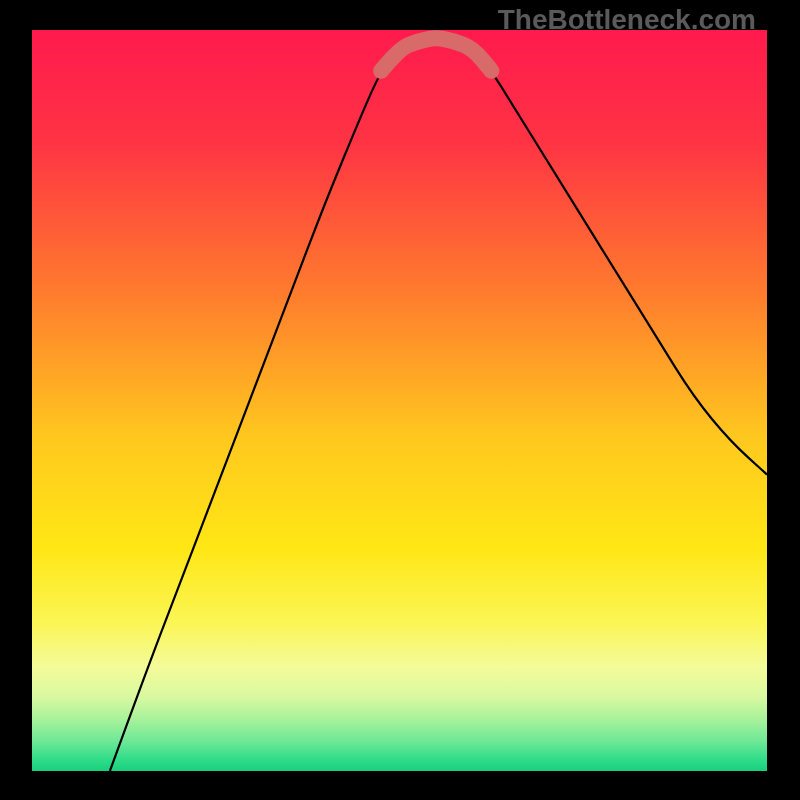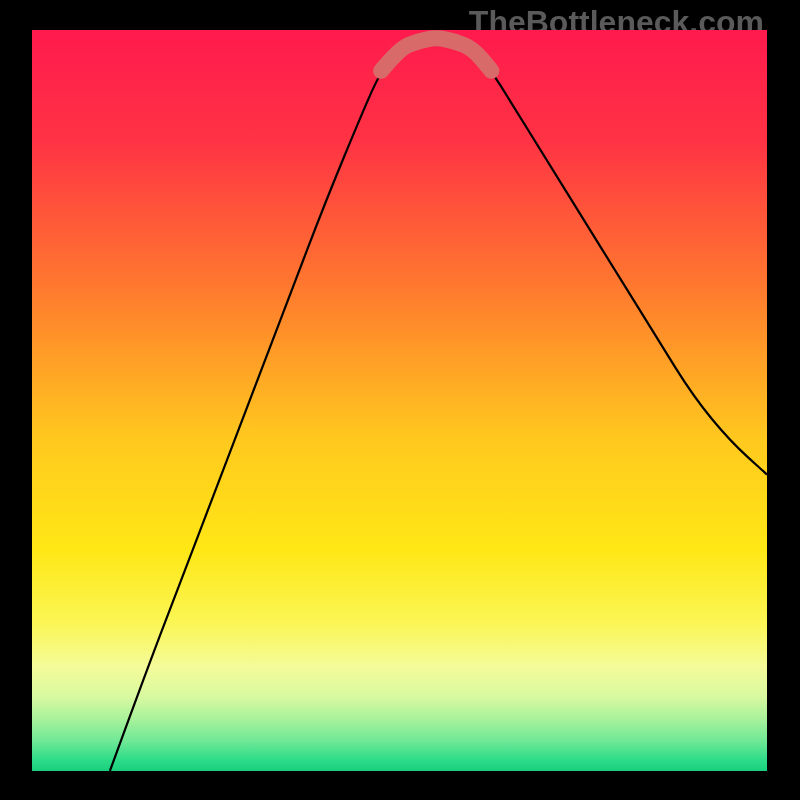--- a/index.html
+++ b/index.html
@@ -37,23 +37,23 @@
     position: absolute;
     left: 0;
     top: 0;
     width: 100%;
     height: 100%;
     pointer-events: none;
   }
   .watermark {
     position: absolute;
     top: 4px;
-    right: 36px;
+    right: 44px;
     font-family: Arial, sans-serif;
-    font-size: 32px;
+    font-size: 28px;
     font-weight: bold;
     color: #5a5a5a;
   }
 </style>
 </head>
 <body>
 
 <div class="frame">
   <div class="watermark">TheBottleneck.com</div>
   <div class="plot">

